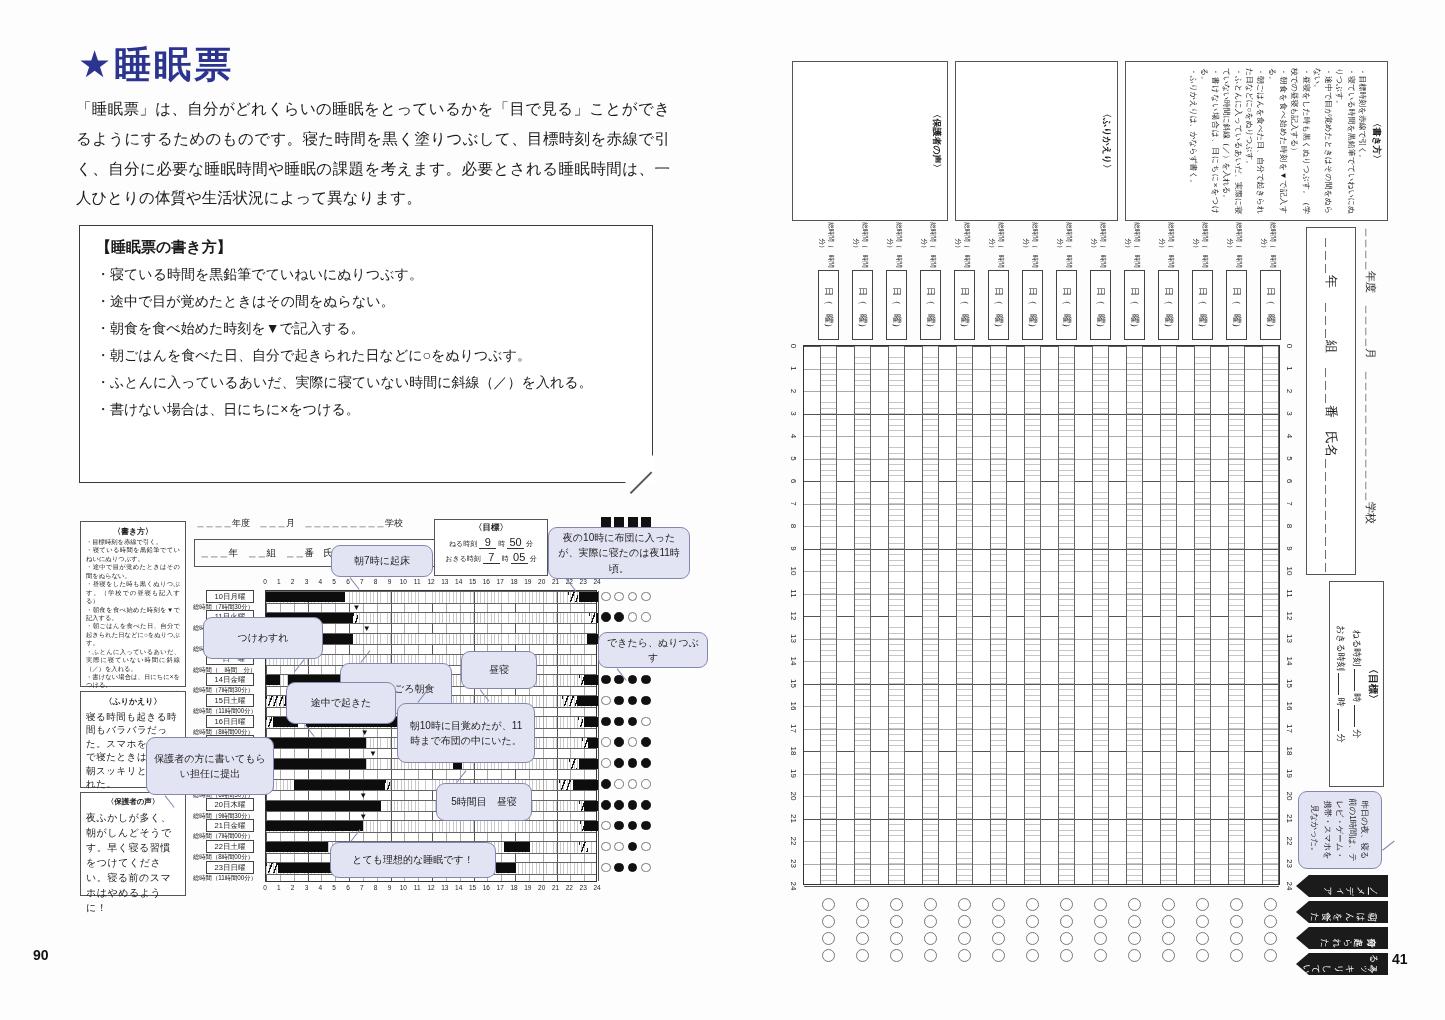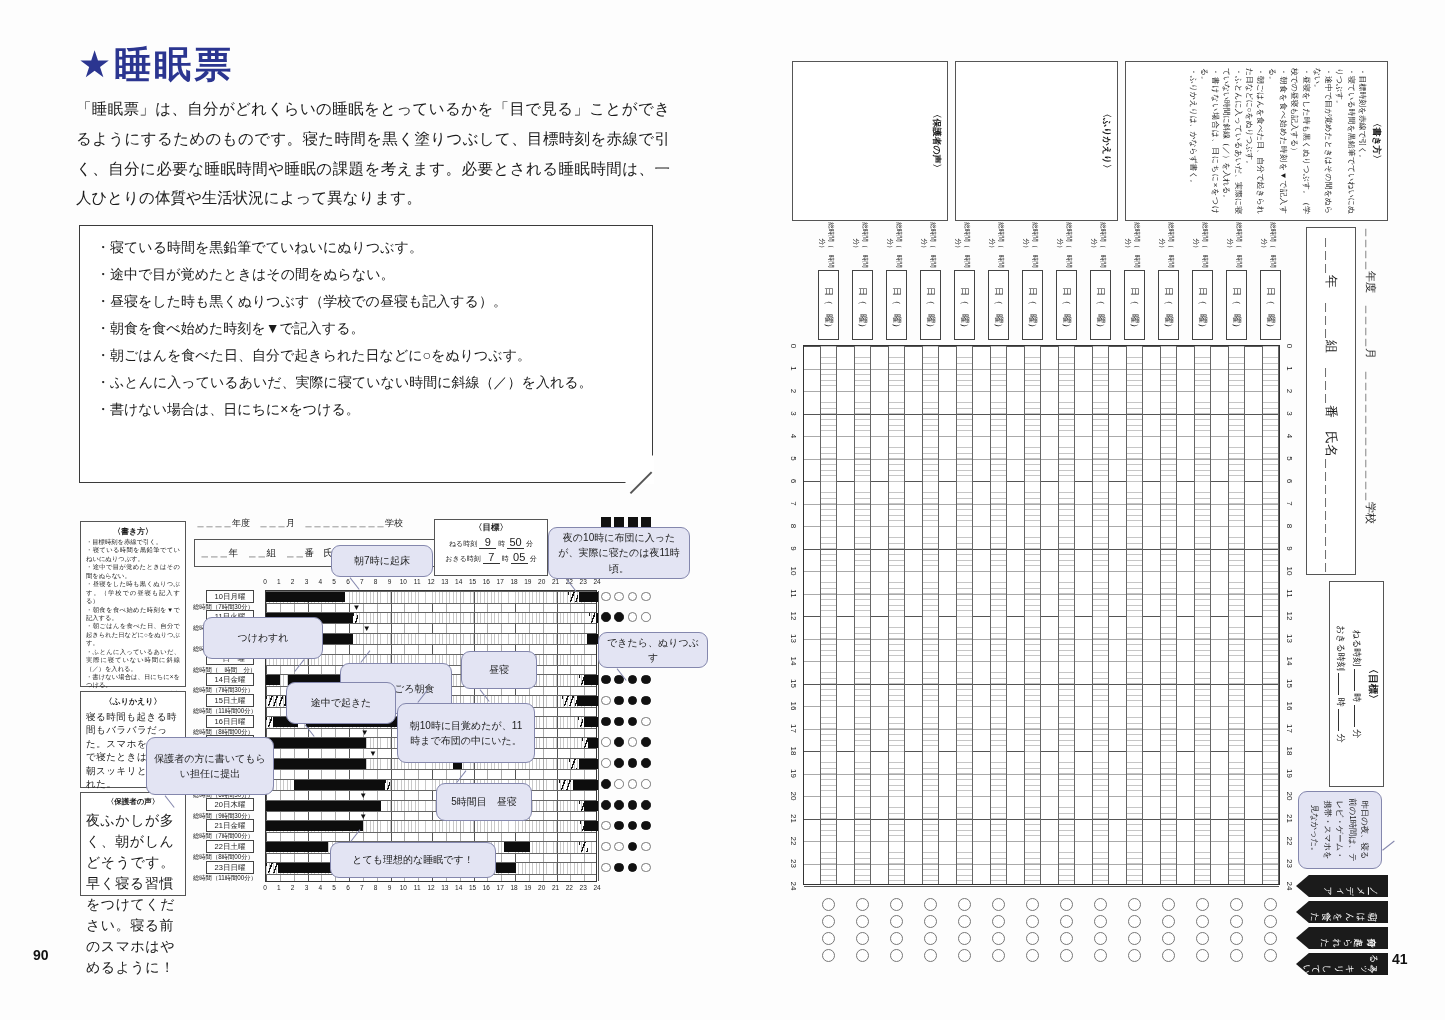--- a/index.html
+++ b/index.html
@@ -19,21 +19,21 @@
   .sbox .s-title{text-align:center;font-weight:bold}
   #sb1{left:80px;top:521px;width:106px;height:166px}
   #sb1 .s-title{font-size:8px;margin-bottom:1px}
   #sb1 ul{margin:0;padding:0;list-style:none}
   #sb1 li{font-size:6.3px;line-height:1.34;text-align:justify}
   #sb2{left:80px;top:691px;width:106px;height:97px}
   #sb2 .s-title{font-size:8px;margin-bottom:3px}
   #sb2 .s-text{font-size:9.5px;line-height:1.42;letter-spacing:0.5px}
   #sb3{left:80px;top:792px;width:106px;height:104px}
   #sb3 .s-title{font-size:7.5px;margin-bottom:3px}
-  #sb3 .s-text{font-size:14px;line-height:1.5;letter-spacing:0.5px}
+  #sb3 .s-text{font-size:10px;line-height:1.5;letter-spacing:0.5px}
   #ex-h1{left:196px;top:517px;width:250px;font-size:9px;white-space:nowrap}
   #ex-h2{left:194px;top:539px;width:246px;height:28px;border:1px solid #555;font-size:9.5px;line-height:26px;padding-left:5px;box-sizing:border-box;white-space:nowrap}
   .goalbox{border:1px solid #555;box-sizing:border-box;text-align:center;background:#fff}
   #ex-goal{left:434px;top:519px;width:114px;height:57px}
   .g-title{font-weight:bold}
   #ex-goal .g-title{font-size:8.5px;margin-top:2px}
   .g-row{white-space:nowrap}
   #ex-goal .g-row{font-size:7px;margin-top:3px}
   .g-val{display:inline-block;min-width:17px;border-bottom:1px solid #333;text-align:center;font-size:11px;line-height:11px}
   
@@ -83,24 +83,24 @@
   .rdb{position:absolute;border:1px solid #444;background:#fff;font-size:9px;line-height:19px;text-align:center;box-sizing:border-box;white-space:nowrap}
 </style>
 </head>
 <body>
 
 <div id="lp">
   <div class="abs" id="title">★睡眠票</div>
   <div class="abs" id="intro">「睡眠票」は、自分がどれくらいの睡眠をとっているかを「目で見る」ことができるようにするためのものです。寝た時間を黒く塗りつぶして、目標時刻を赤線で引く、自分に必要な睡眠時間や睡眠の課題を考えます。必要とされる睡眠時間は、一人ひとりの体質や生活状況によって異なります。</div>
 
   <div class="abs" id="howto">
+    <div class="h-title">【睡眠票の書き方】</div>
     <ul id="howto-list">
         <li>・寝ている時間を黒鉛筆でていねいにぬりつぶす。</li>
         <li>・途中で目が覚めたときはその間をぬらない。</li>
-        <li>・昼寝をした時も黒くぬりつぶす（学校での昼寝も記入する）。</li>
         <li>・朝食を食べ始めた時刻を▼で記入する。</li>
         <li>・朝ごはんを食べた日、自分で起きられた日などに○をぬりつぶす。</li>
         <li>・ふとんに入っているあいだ、実際に寝ていない時間に斜線（／）を入れる。</li>
         <li>・書けない場合は、日にちに×をつける。</li>
       </ul>
   </div>
 
   <div class="abs sbox" id="sb1">
     <div class="s-title">〈書き方〉</div>
     <ul id="sb1-list">

